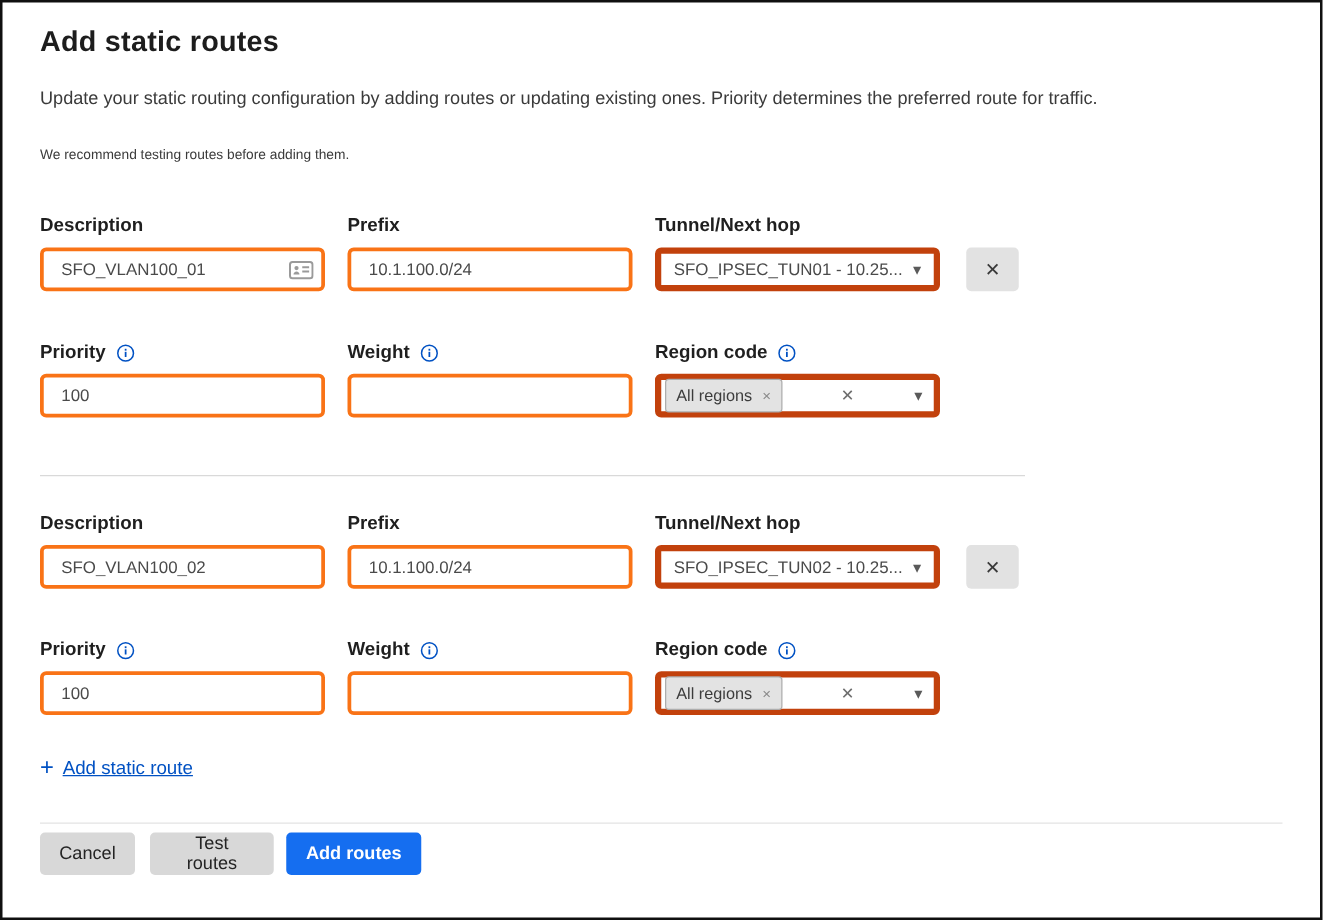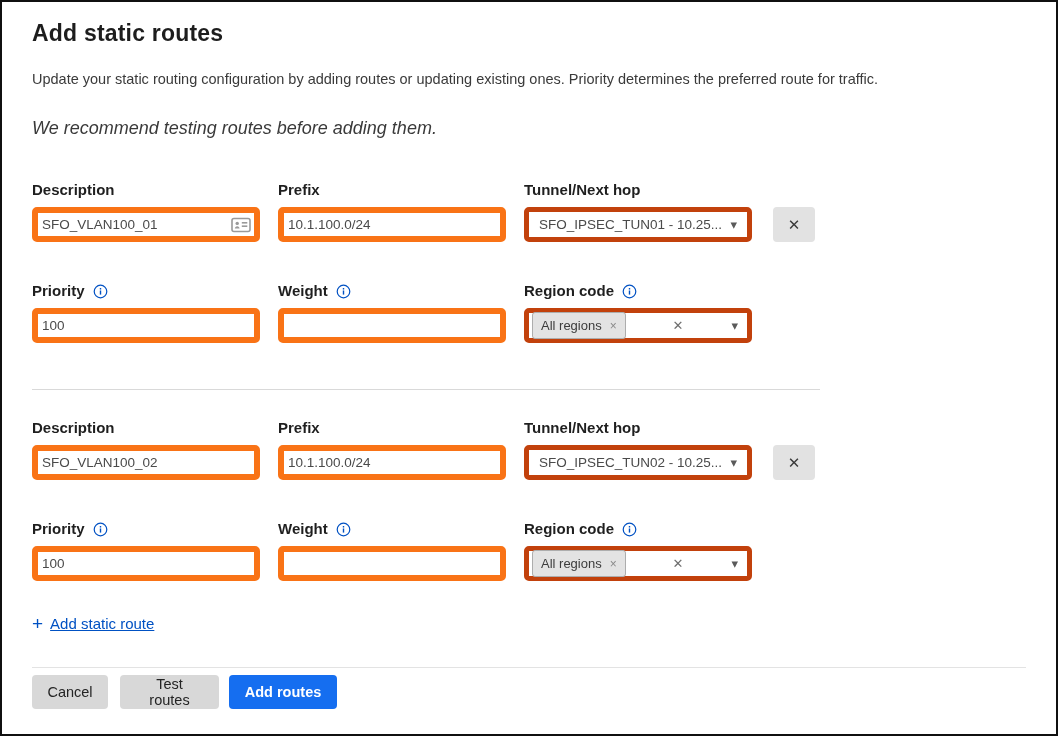--- a/index.html
+++ b/index.html
@@ -21,23 +21,22 @@
     margin-top: 2px;
   }
   .intro {
     margin-top: 24px;
     font-size: 14.5px;
     color: #3a3a3a;
     white-space: nowrap;
   }
   .note {
     margin-top: 31px;
-    font-size: 18px;
+    font-size: 11px;
     color: #3a3a3a;
-    font-style: italic;
   }
 
   .form-area { margin-top: 42px; }
 
   .grid-row { display: flex; gap: 18px; align-items: flex-end; }
   .grid-row.first { margin-bottom: 40px; }
   .grid-row.second { margin-bottom: 46px; }
 
   .field { width: 228px; }
   .field-label {
@@ -48,23 +47,23 @@
     display: flex;
     align-items: center;
     gap: 8px;
   }
   .info-icon { display: inline-flex; margin-top: 1px; }
 
   .input-wrap { position: relative; }
   .text-input {
     width: 100%;
     height: 35px;
-    border: 6px solid #f97316;
+    border: 3px solid #f97316;
     border-radius: 5px;
-    padding: 0 4px;
+    padding: 0 14px;
     font-size: 13.5px;
     color: #4a4a4a;
     background: #fff;
     font-family: inherit;
     outline: none;
   }
   .text-input.with-icon { padding-right: 32px; }
   .autofill-icon {
     position: absolute;
     right: 9px;

